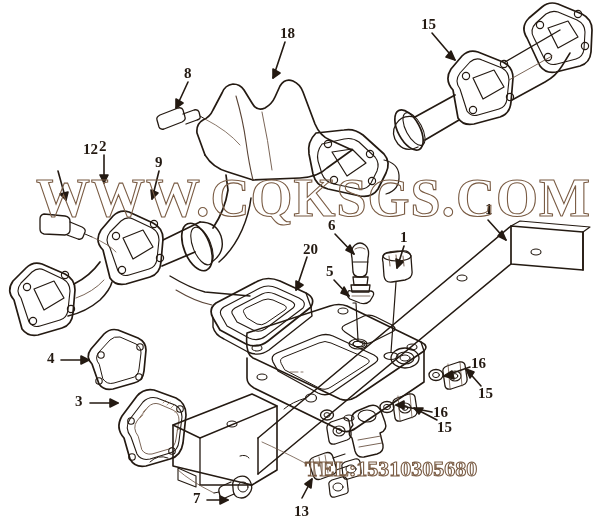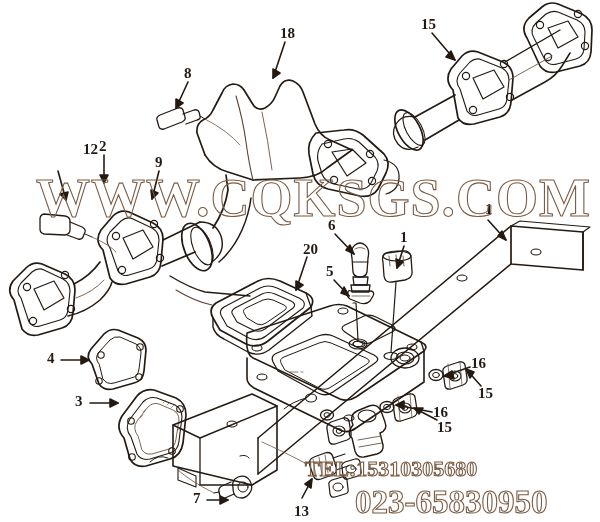--- a/index.html
+++ b/index.html
@@ -481,16 +481,15 @@
   <div class="callout" style="left:400px; top:230px;">1</div>
   <div class="callout" style="left:478px; top:386px;">15</div>
   <div class="callout" style="left:471px; top:356px;">16</div>
   <div class="callout" style="left:437px; top:420px;">15</div>
   <div class="callout" style="left:433px; top:405px;">16</div>
   <div class="callout" style="left:303px; top:242px;">20</div>
 
   <div id="watermark-layer">
     <div class="wm" id="wm-main">WWW.CQKSGS.COM</div>
     <div class="wm" id="wm-tel">TEL:15310305680</div>
-    <div class="wm" id="wm-phone">023-65830950</div>
   </div>
 
 </div>
 
 </body></html>

